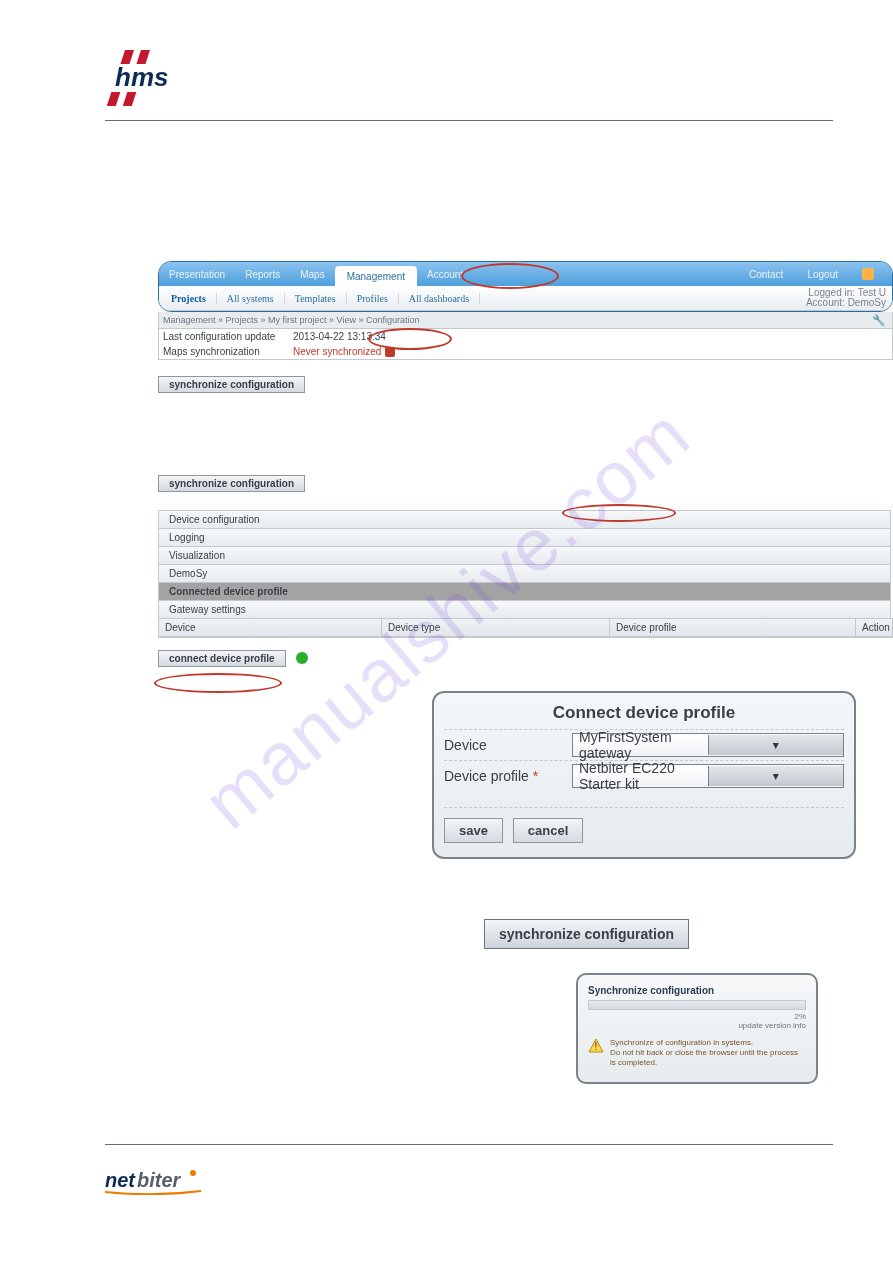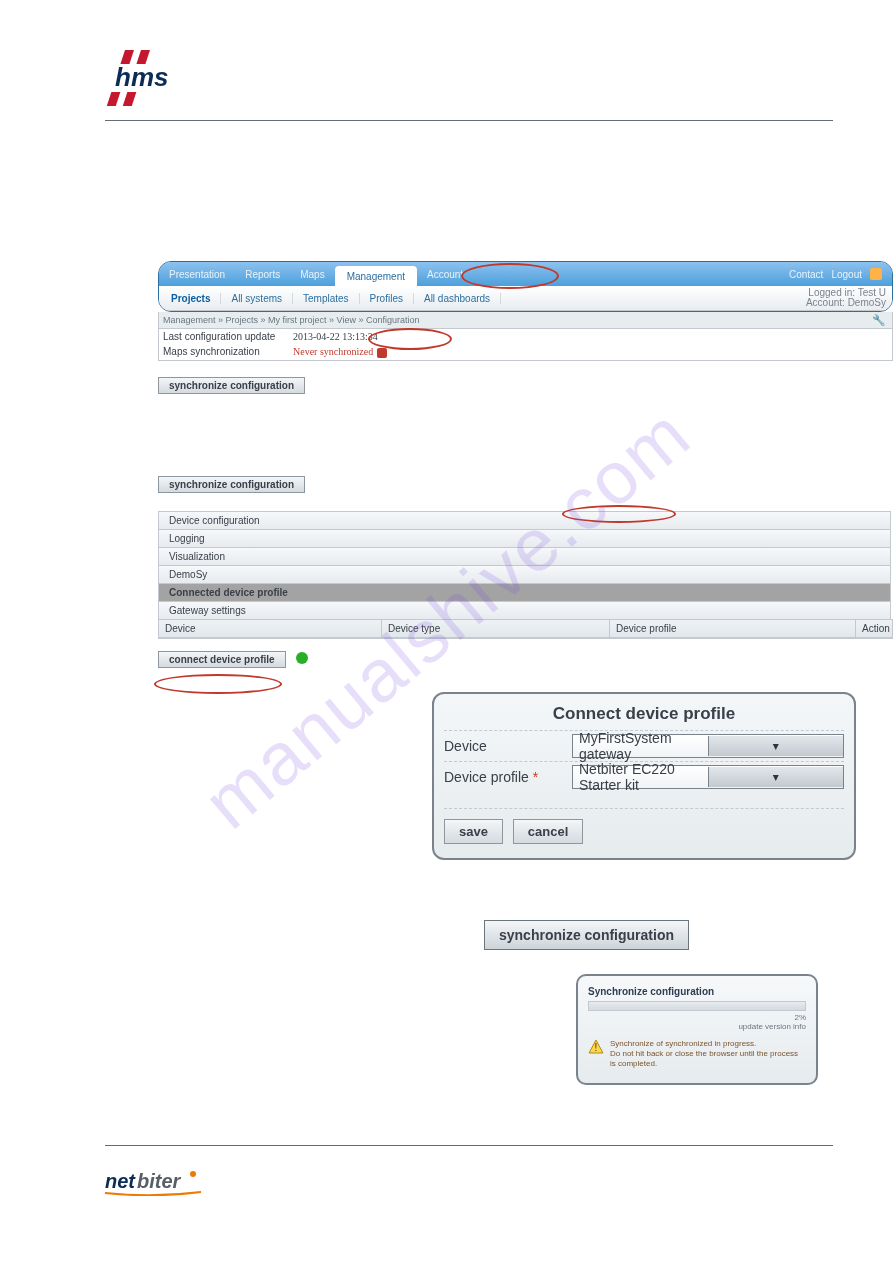--- a/index.html
+++ b/index.html
@@ -10,39 +10,39 @@
   
   .hms-logo { display:inline-block; line-height:1; }
   .hms-logo svg { display:block; }
 
   
   .shot1 { margin:140px 0 0 0; position:relative; }
   .argos-bar { margin-left:158px; border:1px solid #2b6fa0; border-radius:13px; overflow:hidden; font-size:10px; }
   .argos-bar .top { background:linear-gradient(#8cc2ef,#4d9fdc); height:24px; display:flex; align-items:center; color:#e8f3fb; }
   .argos-bar .top .item { padding:0 10px; }
   .argos-bar .top .item.active { background:#fff; color:#2b6fa0; border-radius:4px 4px 0 0; padding:5px 12px; margin-top:4px; }
-  .argos-bar .top .right { margin-left:auto; display:flex; gap:8px; padding-right:10px; align-items:center; }
+  .argos-bar .top .right { margin-left:auto; display:flex; gap:24px; padding-right:18px; align-items:center; }
   .argos-bar .top .right .lock { width:12px; height:12px; background:#ffb347; border-radius:2px; display:inline-block; }
   .argos-bar .sub { background:linear-gradient(#fff,#e8edf1); height:24px; display:flex; align-items:center; color:#2b6fa0; font-size:10px; border-bottom:1px solid #c3c9cf; }
-  .argos-bar .sub .sitem { padding:0 10px; border-right:1px solid #d3d8dd; }
+  .argos-bar .sub .sitem { padding:0 10px; border-right:1px solid #d3d8dd;font-family:Liberation Serif, serif; }
   .argos-bar .sub .sitem.first { padding-left:12px; color:#0a5ea2; font-weight:bold; }
   .argos-bar .sub .acct { margin-left:auto; font-size:10px; color:#7a838c; padding-right:6px; text-align:right; line-height:10px; }
 
   .crumb-row { margin-left:158px; display:flex; align-items:center; font-size:9px; color:#6b7680; background:#e7ecef; border:1px solid #c3c9cf; border-top:none; height:16px; }
   .crumb-row .wrench { margin-left:auto; color:#e29a1e; padding-right:6px; font-size:11px; }
 
   .innav { margin-left:158px; display:flex; align-items:flex-end; font-size:10px; border:1px solid #c3c9cf; border-top:none; background:linear-gradient(#f6f8fa,#e4e9ed); height:22px; color:#55606b; }
   .innav .home { width:14px; height:14px; margin:0 8px 3px 4px; background:#2aae2a; border-radius:2px; }
   .innav .tab { padding:4px 12px 4px 12px; }
   .innav .tab.active { background:#fff; color:#0a5ea2; font-weight:bold; border:1px solid #c3c9cf; border-bottom:1px solid #fff; border-radius:3px 3px 0 0; margin-bottom:-1px; }
 
   .kv-block { margin-left:158px; border:1px solid #c3c9cf; border-top:none; font-size:10px; }
   .kv { display:flex; padding:2px 4px; }
   .kv .k { width:130px; color:#3a4049; }
-  .kv .v { color:#3a4049;font-family:Liberation Serif, serif; }
+  .kv .v { color:#3a4049; }
   .kv .v.red { color:#c0392b; }
   .kv .v.red .xicon { display:inline-block; width:10px; height:10px; background:#c0392b; border-radius:2px; margin-left:4px; vertical-align:middle; }
 
   .btn { display:inline-block; background:linear-gradient(#f4f6f8,#d4dadf); border:1px solid #8e97a0; font-size:10px; color:#3a4049; padding:2px 10px; font-weight:bold; cursor:pointer; }
 
   .sync-btn-row { margin:14px 0 0 158px; }
 
   
   .shot2 { margin:80px 0 0 158px; position:relative; }
   .dev-tabs { display:flex; font-size:10px; margin-top:6px;flex-direction:column; }
@@ -244,21 +244,21 @@
       <span>update version info</span>
     </div>
     <div class="note">
       <span class="warn">
         <svg width="16" height="16" viewBox="0 0 16 16">
             <polygon points="8,1 15,14 1,14" fill="#ffd54a" stroke="#b58a1a"></polygon>
             <text x="8" y="12" text-anchor="middle" font-size="10" fill="#333">!</text>
           </svg>
       </span>
       <span class="txt">
-        <span>Synchronize of synchronized in progress.</span><br>
+        <span>Synchronize of configuration in systems.</span><br>
         <span>Do not hit back or close the browser until the process is completed.</span>
       </span>
     </div>
   </div>
 
   <div class="ftr-rule"></div>
   <div class="ftr">
     <span>
       <svg width="96" height="28" viewBox="0 0 96 28">
         <text x="0" y="20" font-family="Arial" font-size="20" font-weight="bold" font-style="italic" fill="#0b2d55">net</text>

